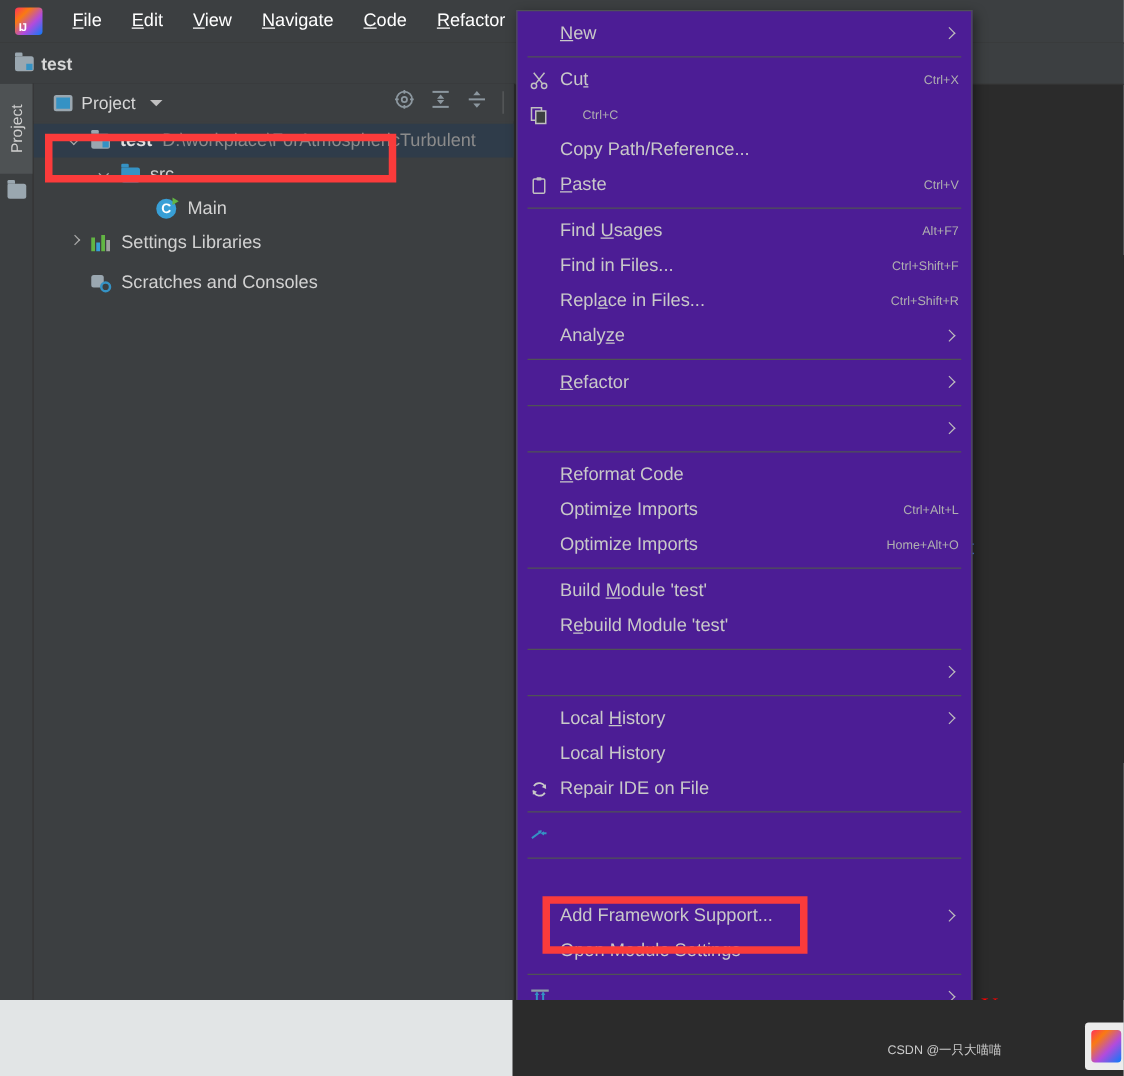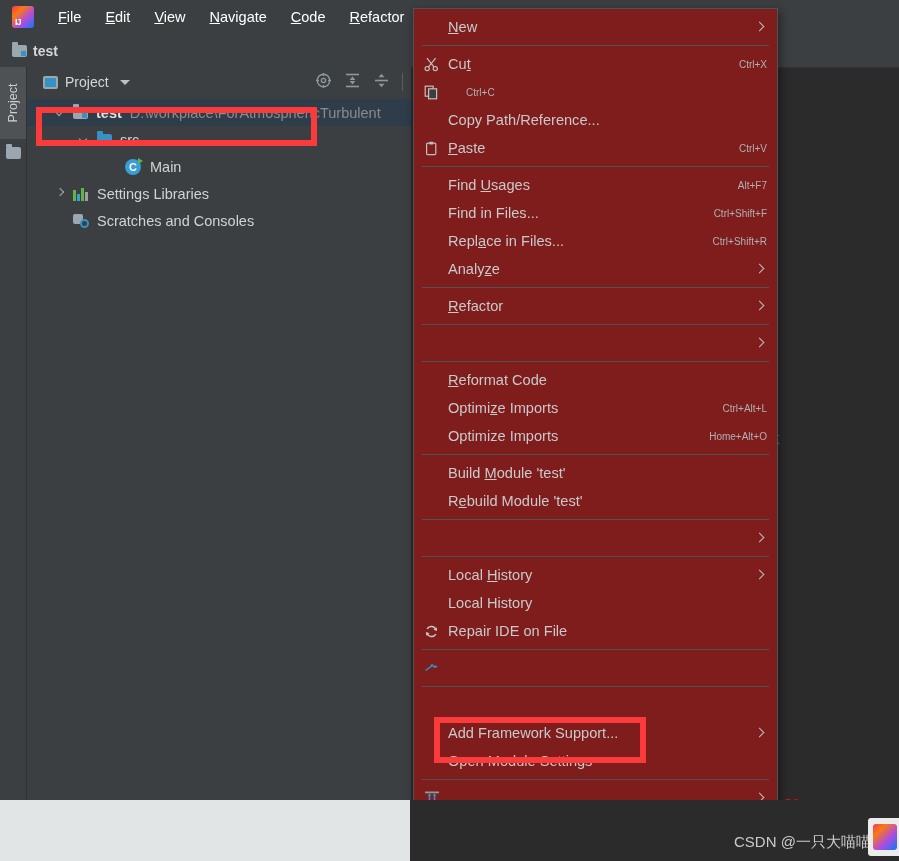--- a/index.html
+++ b/index.html
@@ -305,21 +305,21 @@
     background: #3c3f41;
   }
   .ghost-kbd { color: #548af7; }
   .ghost-row { position: absolute; white-space: nowrap; font-size: 16px; color: #a9a9a9; }
 
   
   .ctxmenu {
     position: absolute;
     left: 413px; top: 8px;
     width: 365px;
-    background: #7f1d1d;
+    background: #4c1d95;
     border: 1px solid #4e5254;
     box-shadow: 2px 3px 9px rgba(0,0,0,.45);
     padding: 4px 0;
     box-sizing: border-box;
   }
   .mrow {
     height: 28px;
     display: flex;
     align-items: center;
     padding: 0 10px 0 10px;
@@ -377,24 +377,23 @@
     left: 785px; top: 795px;
     color: #ff0000;
     font-family: "Liberation Serif", "DejaVu Serif", serif;
     font-size: 19px;
     white-space: nowrap;
   }
   .wm-csdn {
     position: absolute;
     left: 710px; top: 833px;
     color: #d8d8d8;
-    font-size: 15px;
+    font-size: 10px;
     white-space: nowrap;
     opacity: .92;
-    margin-left: 24px;
   }
   .wm-badge {
     position: absolute;
     left: 868px; top: 818px;
     width: 34px; height: 38px;
     background: #ececec;
     border-radius: 3px;
   }
   .wm-badge::after {
     content: "";
@@ -532,21 +531,21 @@
         <span class="tw-chevron"></span>
         <span class="lib-ico" style="margin-left:7px;margin-right:8px;">
           <i style="height:11px;background:#62b543;"></i>
             <i style="height:7px;background:#389fd6;"></i>
             <i style="height:13px;background:#62b543;"></i>
             <i style="height:9px;background:#a0a0a0;"></i>
         </span>
         <span>Settings Libraries</span>
       </div>
 
-      <div class="trow" style="padding-left:46px;">
+      <div class="trow" style="padding-left:46px;align-items:flex-end;">
         <span class="scr-ico" style="margin-right:8px;"></span>
         <span>Scratches and Consoles</span>
       </div>
 
     </div>
   </div>
 
   <div class="ctxmenu">
 
     <div class="mrow">

